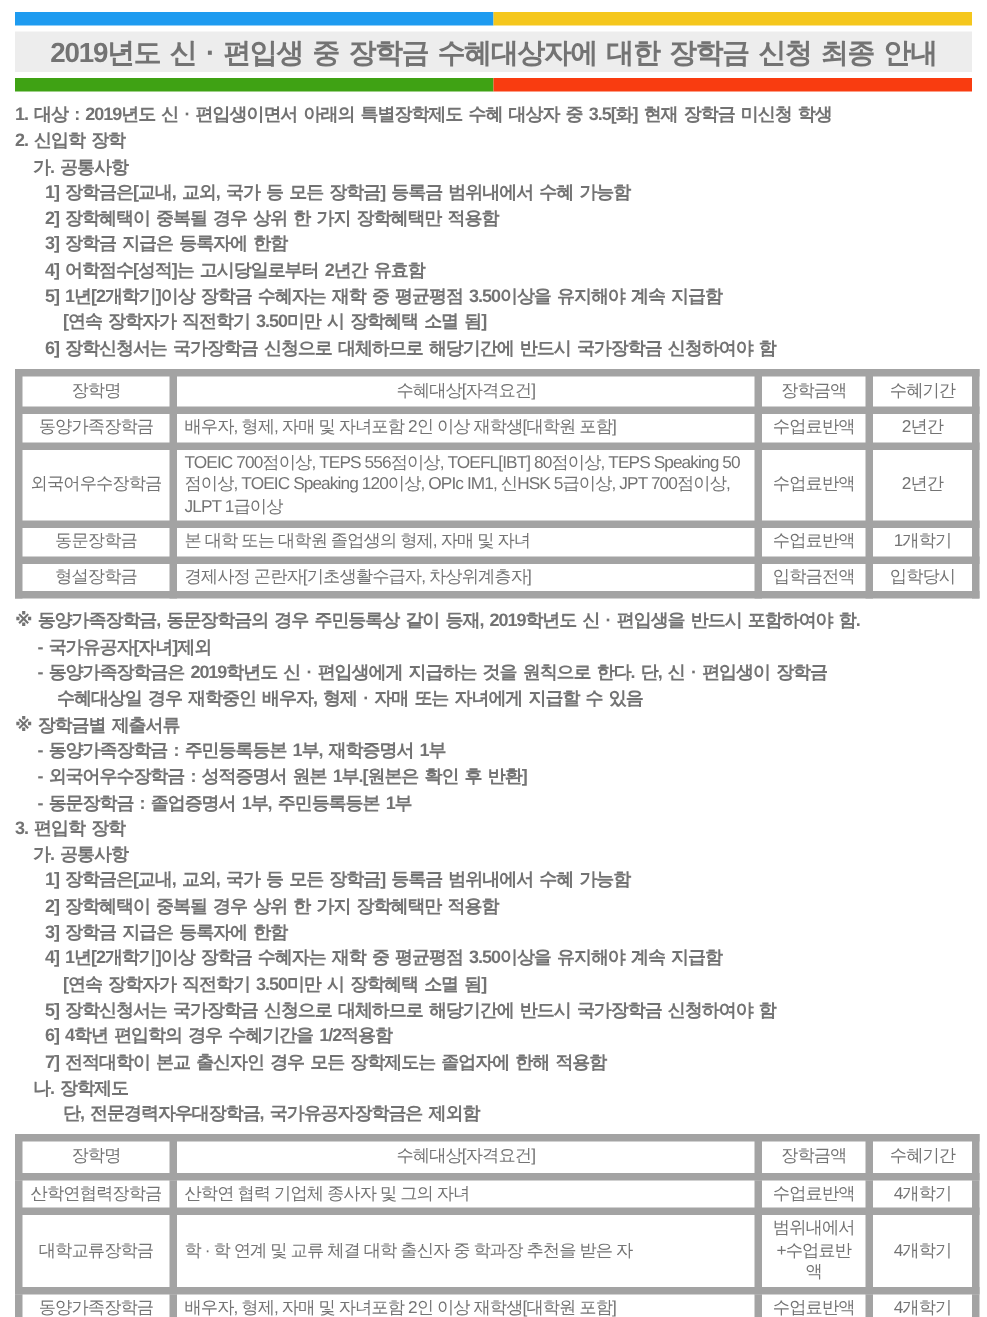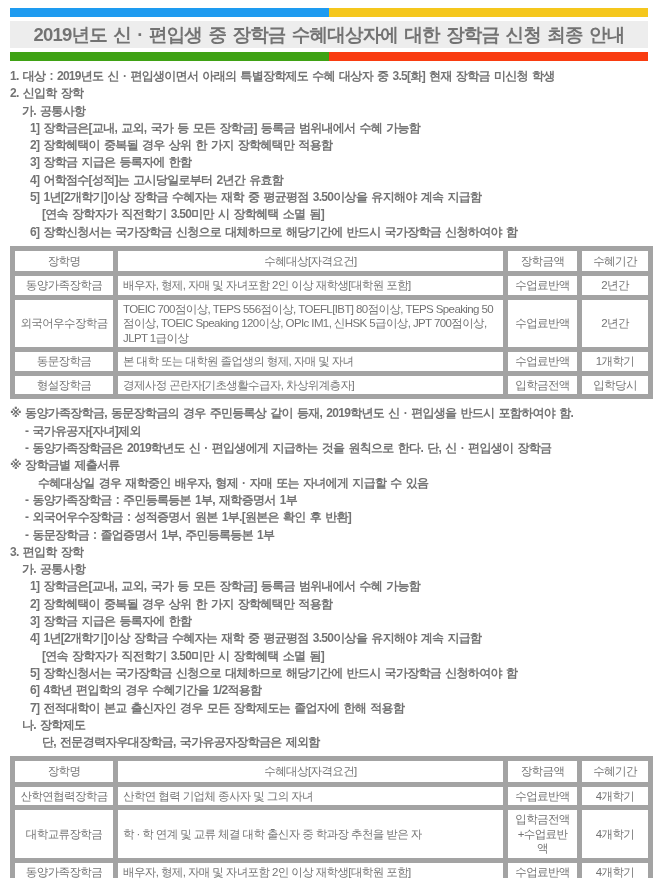--- a/index.html
+++ b/index.html
@@ -138,22 +138,22 @@
       <td>입학금전액</td>
       <td>입학당시</td>
     </tr>
   </tbody>
     </table>
 
   <div class="note-block">
     <div class="ln i0">※ 동양가족장학금, 동문장학금의 경우 주민등록상 같이 등재, 2019학년도 신 · 편입생을 반드시 포함하여야 함.</div>
     <div class="ln i1b">- 국가유공자[자녀]제외</div>
     <div class="ln i1b">- 동양가족장학금은 2019학년도 신 · 편입생에게 지급하는 것을 원칙으로 한다. 단, 신 · 편입생이 장학금</div>
+    <div class="ln i2b">수혜대상일 경우 재학중인 배우자, 형제 · 자매 또는 자녀에게 지급할 수 있음</div>
     <div class="ln i0">※ 장학금별 제출서류</div>
-    <div class="ln i2b">수혜대상일 경우 재학중인 배우자, 형제 · 자매 또는 자녀에게 지급할 수 있음</div>
     <div class="ln i1b">- 동양가족장학금 : 주민등록등본 1부, 재학증명서 1부</div>
     <div class="ln i1b">- 외국어우수장학금 : 성적증명서 원본 1부.[원본은 확인 후 반환]</div>
     <div class="ln i1b">- 동문장학금 : 졸업증명서 1부, 주민등록등본 1부</div>
     <div class="ln i0">3. 편입학 장학</div>
     <div class="ln i1">가. 공통사항</div>
     <div class="ln i2">1] 장학금은[교내, 교외, 국가 등 모든 장학금] 등록금 범위내에서 수혜 가능함</div>
     <div class="ln i2">2] 장학혜택이 중복될 경우 상위 한 가지 장학혜택만 적용함</div>
     <div class="ln i2">3] 장학금 지급은 등록자에 한함</div>
     <div class="ln i2">4] 1년[2개학기]이상 장학금 수혜자는 재학 중 평균평점 3.50이상을 유지해야 계속 지급함</div>
     <div class="ln i3">[연속 장학자가 직전학기 3.50미만 시 장학혜택 소멸 됨]</div>
@@ -180,21 +180,21 @@
     </tr>
     <tr>
       <td>산학연협력장학금</td>
       <td class="cl">산학연 협력 기업체 종사자 및 그의 자녀</td>
       <td>수업료반액</td>
       <td>4개학기</td>
     </tr>
     <tr>
       <td>대학교류장학금</td>
       <td class="cl">학 · 학 연계 및 교류 체결 대학 출신자 중 학과장 추천을 받은 자</td>
-      <td>입학금전액+수업료반액</td>
+      <td>범위내에서+수업료반액</td>
       <td>4개학기</td>
     </tr>
     <tr>
       <td>동양가족장학금</td>
       <td class="cl">배우자, 형제, 자매 및 자녀포함 2인 이상 재학생[대학원 포함]</td>
       <td>수업료반액</td>
       <td>4개학기</td>
     </tr>
     <tr>
       <td>동문장학금</td>

